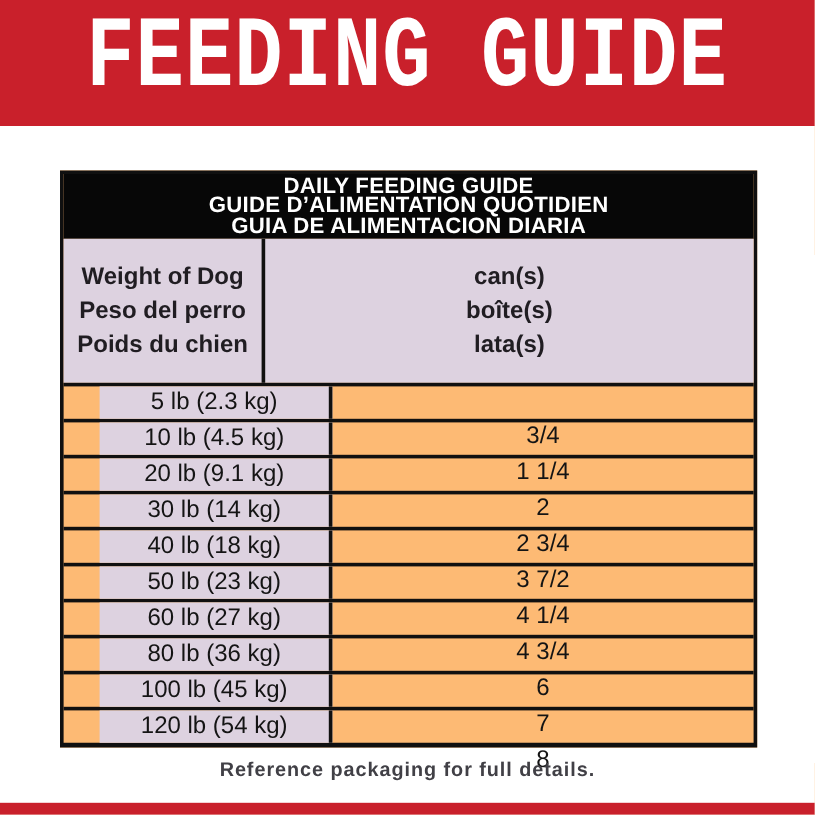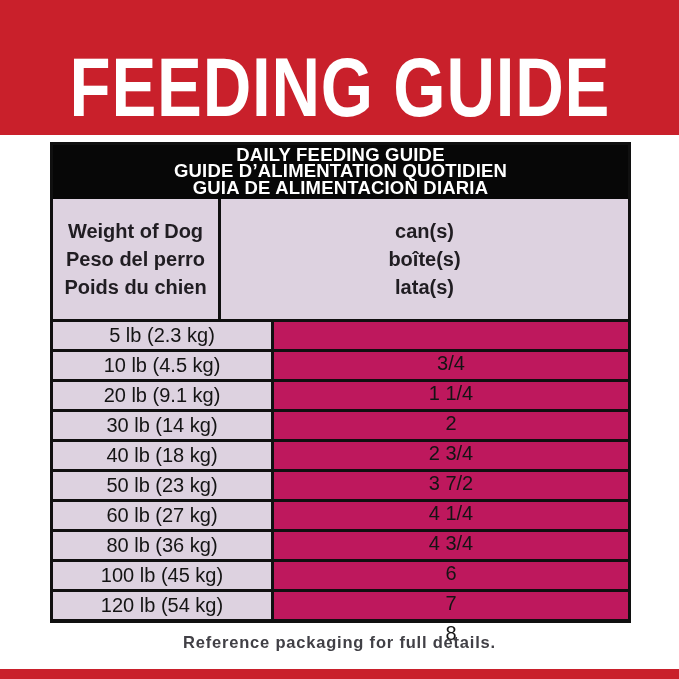--- a/index.html
+++ b/index.html
@@ -13,25 +13,26 @@
     background: #ffffff;
     font-family: "Liberation Sans", sans-serif;
     overflow: hidden;
   }
 
   
   .banner {
     position: absolute;
     top: 0; left: 0;
     width: 679px;
-    height: 135px;
+    height: 105px;
     background: var(--red);
     display: flex;
-    align-items: flex-end;
+    align-items: center;
     justify-content: center;
+    font-family: Liberation Mono, monospace;
   }
   .banner-title {
     color: #ffffff;
     font-weight: bold;
     font-size: 84px;
     letter-spacing: 1px;
     transform: scaleX(0.80);
     transform-origin: center;
     white-space: nowrap;
     line-height: 1;
@@ -40,21 +41,21 @@
 
   
   .guide-table {
     position: absolute;
     top: 142px;
     left: 50px;
     width: 581px;
     box-sizing: border-box;
     border: 3px solid var(--line);
     border-bottom-width: 4px;
-    background: #be185d;
+    background: #fdba74;
   }
   .table-title {
     background: var(--header-bg);
     color: #ffffff;
     text-align: center;
     font-weight: bold;
     font-size: 18.5px;
     line-height: 16.4px;
     padding: 2px 0 3px 0;
     letter-spacing: 0.2px;
@@ -89,25 +90,26 @@
   }
   .data-cell {
     display: flex;
     align-items: center;
     justify-content: center;
     font-size: 20px;
     color: #141414;
     white-space: nowrap;
   }
   .cell-weight {
-    width: 221px;
+    width: 194px;
     box-sizing: border-box;
     border-right: 3px solid var(--line);
     background: var(--lavender);
     flex-shrink: 0;
+    margin-left: 30px;
   }
   .cell-cans {
     flex: 1;
     background: #ffffff;
     margin-top: 41px;
   }
 
   
   .footer-note {
     position: absolute;

